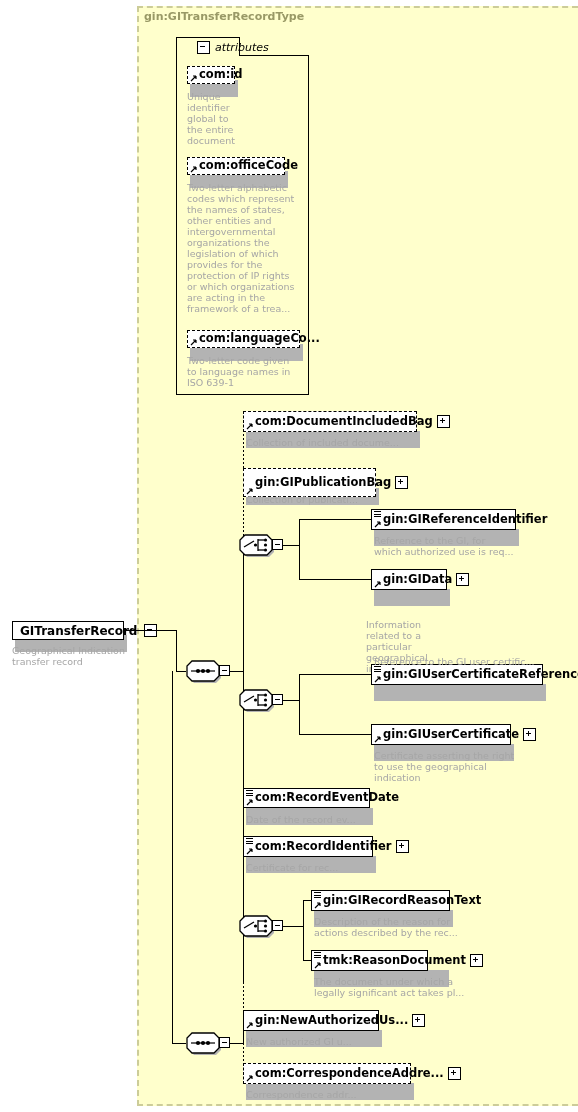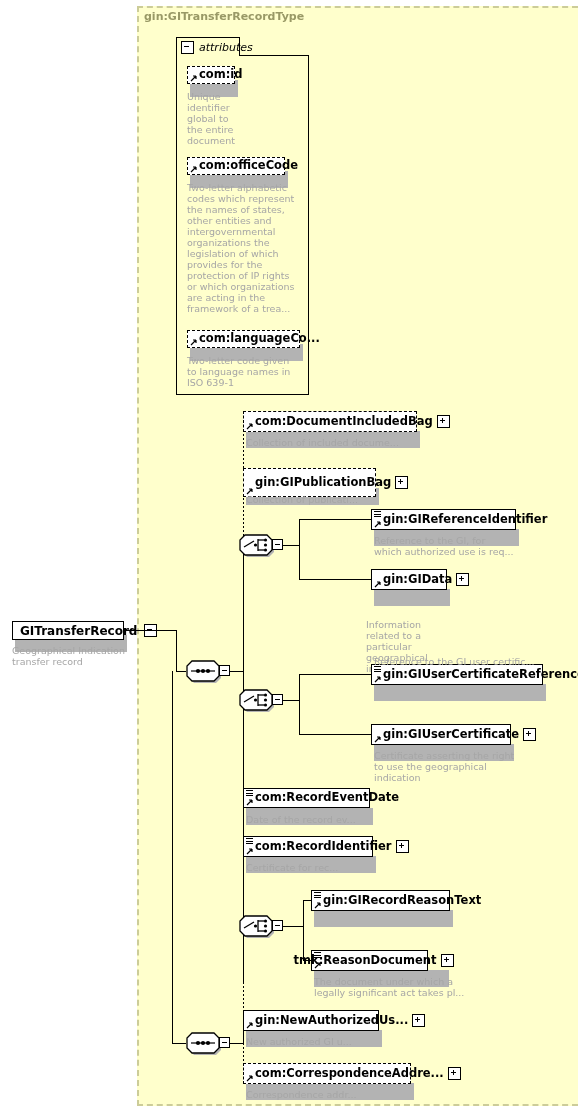--- a/index.html
+++ b/index.html
@@ -31,21 +31,21 @@
     border:1.5px solid #000;
     box-sizing:border-box;
   }
   .attr-tab{
     position:absolute;
     background:#ffffcc;
     border:1.5px solid #000;
     border-bottom:none;
     box-sizing:border-box;
     display:flex;align-items:center;
-    padding-left:4px;
+    padding-left:20px;
     gap:5px;
   }
   .attr-tab-text{
     font-size:11px;font-style:italic;color:#000;white-space:nowrap;
   }
   .minus-sq{
     width:11px;height:11px;border:1px solid #000;background:#fff;
     position:relative;flex:0 0 auto;
   }
   .minus-sq::before{
@@ -424,23 +424,25 @@
         <i></i>
         <i></i>
       </span>
     <span class="corner-arrow">
       <svg width="8" height="8" viewBox="0 0 8 8">
           <path d="M1 7 L6 2 M6 2 L3 2 M6 2 L6 5" stroke="#000" stroke-width="1.2" fill="none"></path>
         </svg>
     </span>
     <span class="node-label">gin:GIRecordReasonText</span>
   </div>
+  <div class="anno" style="left:314px;top:916px;width:190px;">Description of the reason for
+actions described by the rec...</div>
 
   <div class="node-sh" style="left:314px;top:970px;width:135px;height:17px;"></div>
-  <div class="node solid" style="left:311px;top:950px;width:117px;height:21px;justify-content:center;">
+  <div class="node solid" style="left:311px;top:950px;width:117px;height:21px;justify-content:flex-start;">
     <span class="lines-glyph">
         <i></i>
         <i></i>
         <i></i>
       </span>
     <span class="corner-arrow">
       <svg width="8" height="8" viewBox="0 0 8 8">
           <path d="M1 7 L6 2 M6 2 L3 2 M6 2 L6 5" stroke="#000" stroke-width="1.2" fill="none"></path>
         </svg>
     </span>

